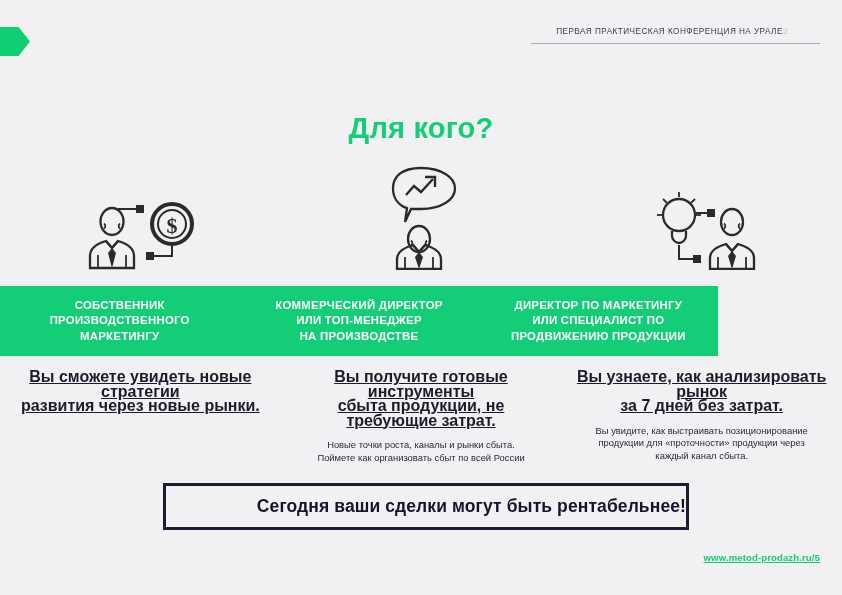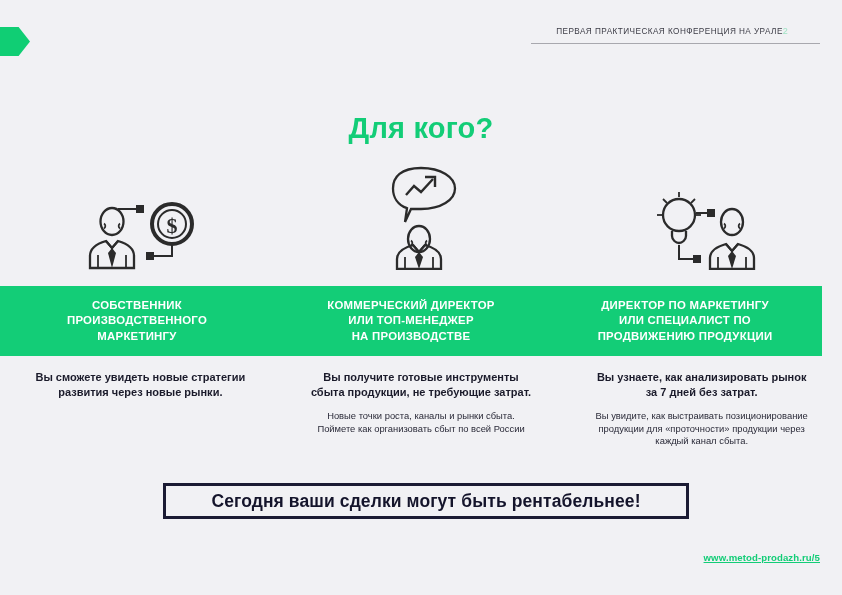--- a/index.html
+++ b/index.html
@@ -104,21 +104,21 @@
   }
   .icon-cell svg {
     display: block;
   }
 
   
   .banner {
     position: absolute;
     top: 286px;
     left: 0;
-    width: 822px;
+    width: 718px;
     height: 70px;
     background: #13cd77;
     display: flex;
   }
   .banner-cell {
     flex: 1 1 0;
     display: flex;
     align-items: center;
     justify-content: center;
     text-align: center;
@@ -140,46 +140,47 @@
     height: 100px;
     display: flex;
   }
   .body-cell {
     flex: 1 1 0;
     text-align: center;
     box-sizing: border-box;
     padding: 0 10px;
   }
   .body-head {
-    font-size: 11px;
+    font-size: 16px;
     font-weight: bold;
     color: #1b1b2b;
     line-height: 14.5px;
+    text-decoration: underline;
   }
   .body-sub {
     margin-top: 11px;
     font-size: 9.4px;
     font-weight: 400;
     color: #2a2a38;
     line-height: 12.6px;
   }
 
   
   .cta {
     position: absolute;
     left: 163px;
     top: 483px;
     width: 526px;
-    height: 36px;
+    height: 47px;
     box-sizing: border-box;
     border: 3px solid #1b1b33;
     background: #f1f1f4;
     display: flex;
     align-items: center;
-    justify-content: center;
+    justify-content: flex-end;
   }
   .cta-text {
     font-size: 17.5px;
     font-weight: bold;
     color: #14142b;
     letter-spacing: 0.1px;
     white-space: nowrap;
   }
 
   

